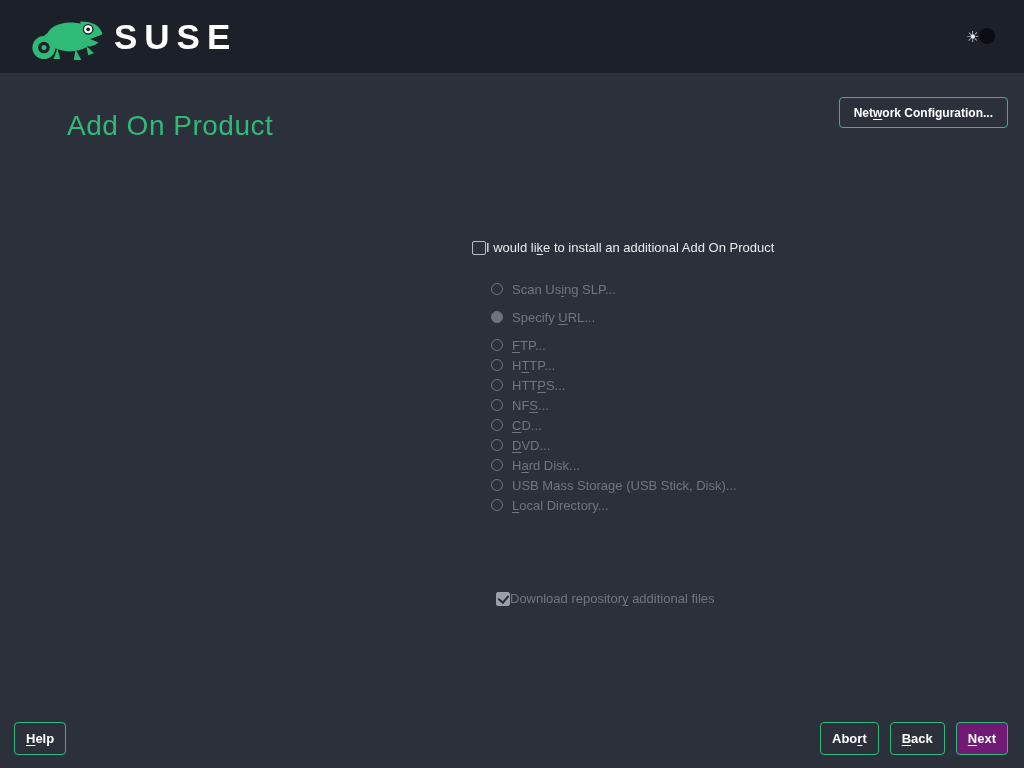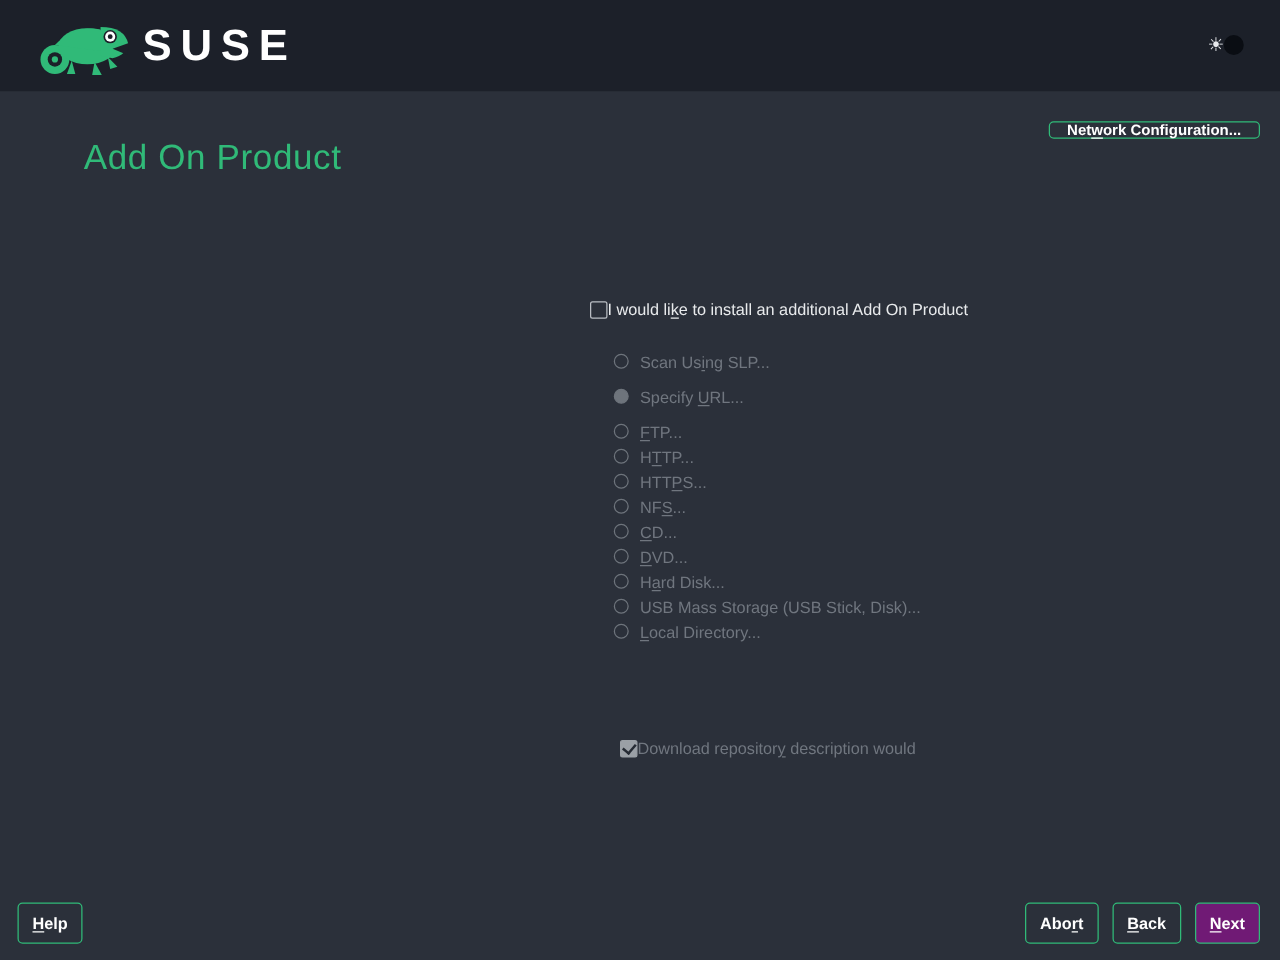--- a/index.html
+++ b/index.html
@@ -41,21 +41,21 @@
   .btn {
     display:inline-flex; align-items:center; justify-content:center;
     border:1px solid #30ba78; border-radius:4px;
     background:transparent; color:#ffffff;
     font-family:"Liberation Sans", sans-serif;
     font-weight:bold; cursor:pointer;
   }
   .btn .u { text-decoration:underline; text-underline-offset:2px; }
   .net-btn {
     position:absolute; right:16px; top:97px;
-    height:14px; padding:0 14px; font-size:12px;
+    height:31px; padding:0 14px; font-size:12px;
   }
 
   
   .u { text-decoration:underline; text-underline-offset:2px; }
 
   .checkbox-row { display:flex; align-items:center; }
   .addon-check { position:absolute; left:472px; top:240px; }
   .download-check { position:absolute; left:496px; top:591px; }
 
   .checkbox {
@@ -199,21 +199,21 @@
   <div class="radio-row">
     <span class="radio"></span>
     <span class="radio-label"><span></span><span class="u">L</span><span>ocal Directory...</span></span>
   </div>
 
 
 </div>
 
 <div class="checkbox-row download-check">
   <span class="checkbox checked"></span>
-  <span class="check-label disabled-text"><span>Download repositor</span><span class="u">y</span><span> description would</span></span>
+  <span class="check-label disabled-text"><span>Download repositor</span><span class="u">y</span><span> additional files</span></span>
 </div>
 
 <button class="btn footer-btn help-btn">
   <span><span></span><span class="u">H</span><span>elp</span></span>
 </button>
 
 <div class="footer-right">
   <button class="btn footer-btn">
     <span><span>Abo</span><span class="u">r</span><span>t</span></span>
   </button>

